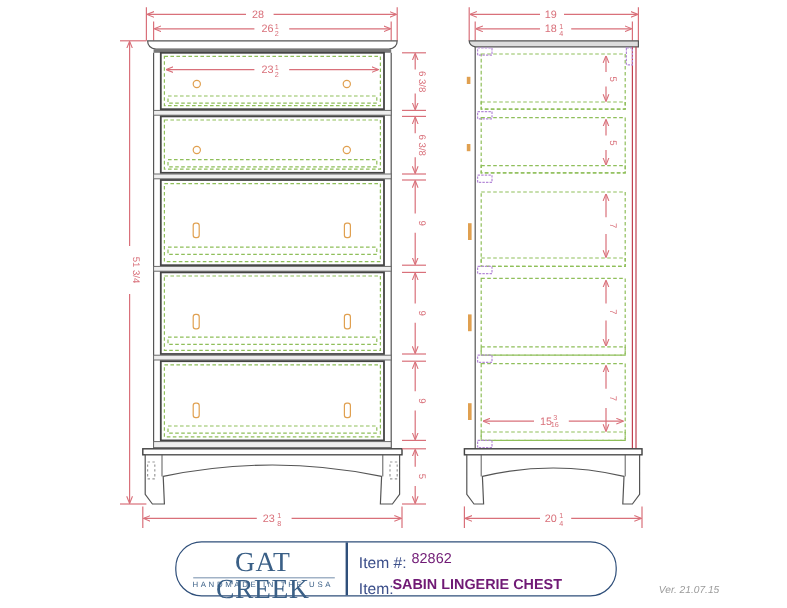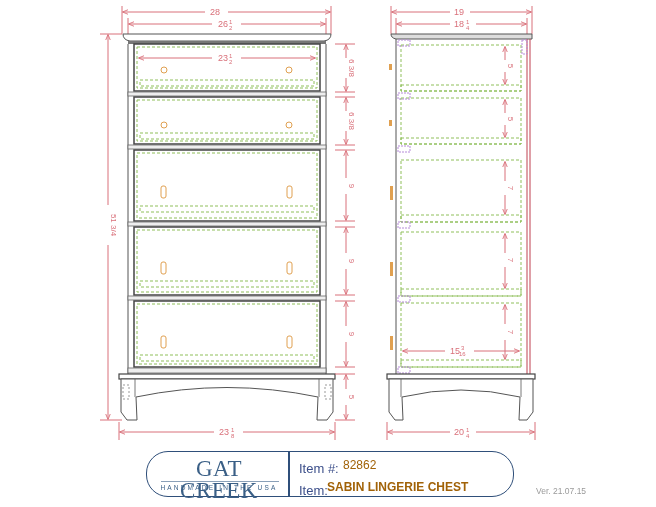--- a/index.html
+++ b/index.html
@@ -6,22 +6,22 @@
   body{width:656px;height:507px;position:relative;overflow:hidden;font-family:"Liberation Sans",sans-serif;}
   svg{position:absolute;left:0;top:0;}
   .dim{font-family:"Liberation Sans",sans-serif;font-size:9px;fill:#d9707a;}
   .dimv{font-family:"Liberation Sans",sans-serif;font-size:8px;fill:#d9707a;}
   .title-block{position:absolute;left:146px;top:451px;width:368px;height:46px;border:1.5px solid #2f4f7a;border-radius:22px;box-sizing:border-box;}
   .tb-divider{position:absolute;left:141px;top:0;width:1.5px;height:100%;background:#2f4f7a;}
   .logo-main{position:absolute;left:8px;top:6px;width:128px;text-align:center;font-family:"Liberation Serif",serif;font-size:23px;color:#3a5f86;letter-spacing:0.5px;line-height:22px;}
   .logo-rule{position:absolute;left:14px;top:29px;width:118px;height:1px;background:#8aa0b8;}
   .logo-sub{position:absolute;left:8px;top:32px;width:128px;text-align:center;font-size:6.5px;letter-spacing:2.2px;color:#3a5f86;}
   .tb-label{position:absolute;font-size:13px;color:#3c4f8a;}
-  .tb-value{position:absolute;font-size:12px;color:#a16207;}
-  .version{position:absolute;left:536px;top:486px;font-size:8.5px;color:#9a9a9a;}
+  .tb-value{position:absolute;font-size:12px;color:#701a75;}
+  .version{position:absolute;left:549px;top:486px;font-size:8.5px;color:#9a9a9a;font-style:italic;}
 </style>
 </head>
 <body>
 
 <svg width="656" height="507" viewBox="0 0 656 507">
   <defs>
     <marker id="arr" viewBox="0 0 10 10" refX="9" refY="5" markerWidth="6" markerHeight="6" orient="auto-start-reverse">
       <path d="M0,1 L10,5 L0,9" fill="none" stroke="#d9707a" stroke-width="1.5"></path>
     </marker>
   </defs>

